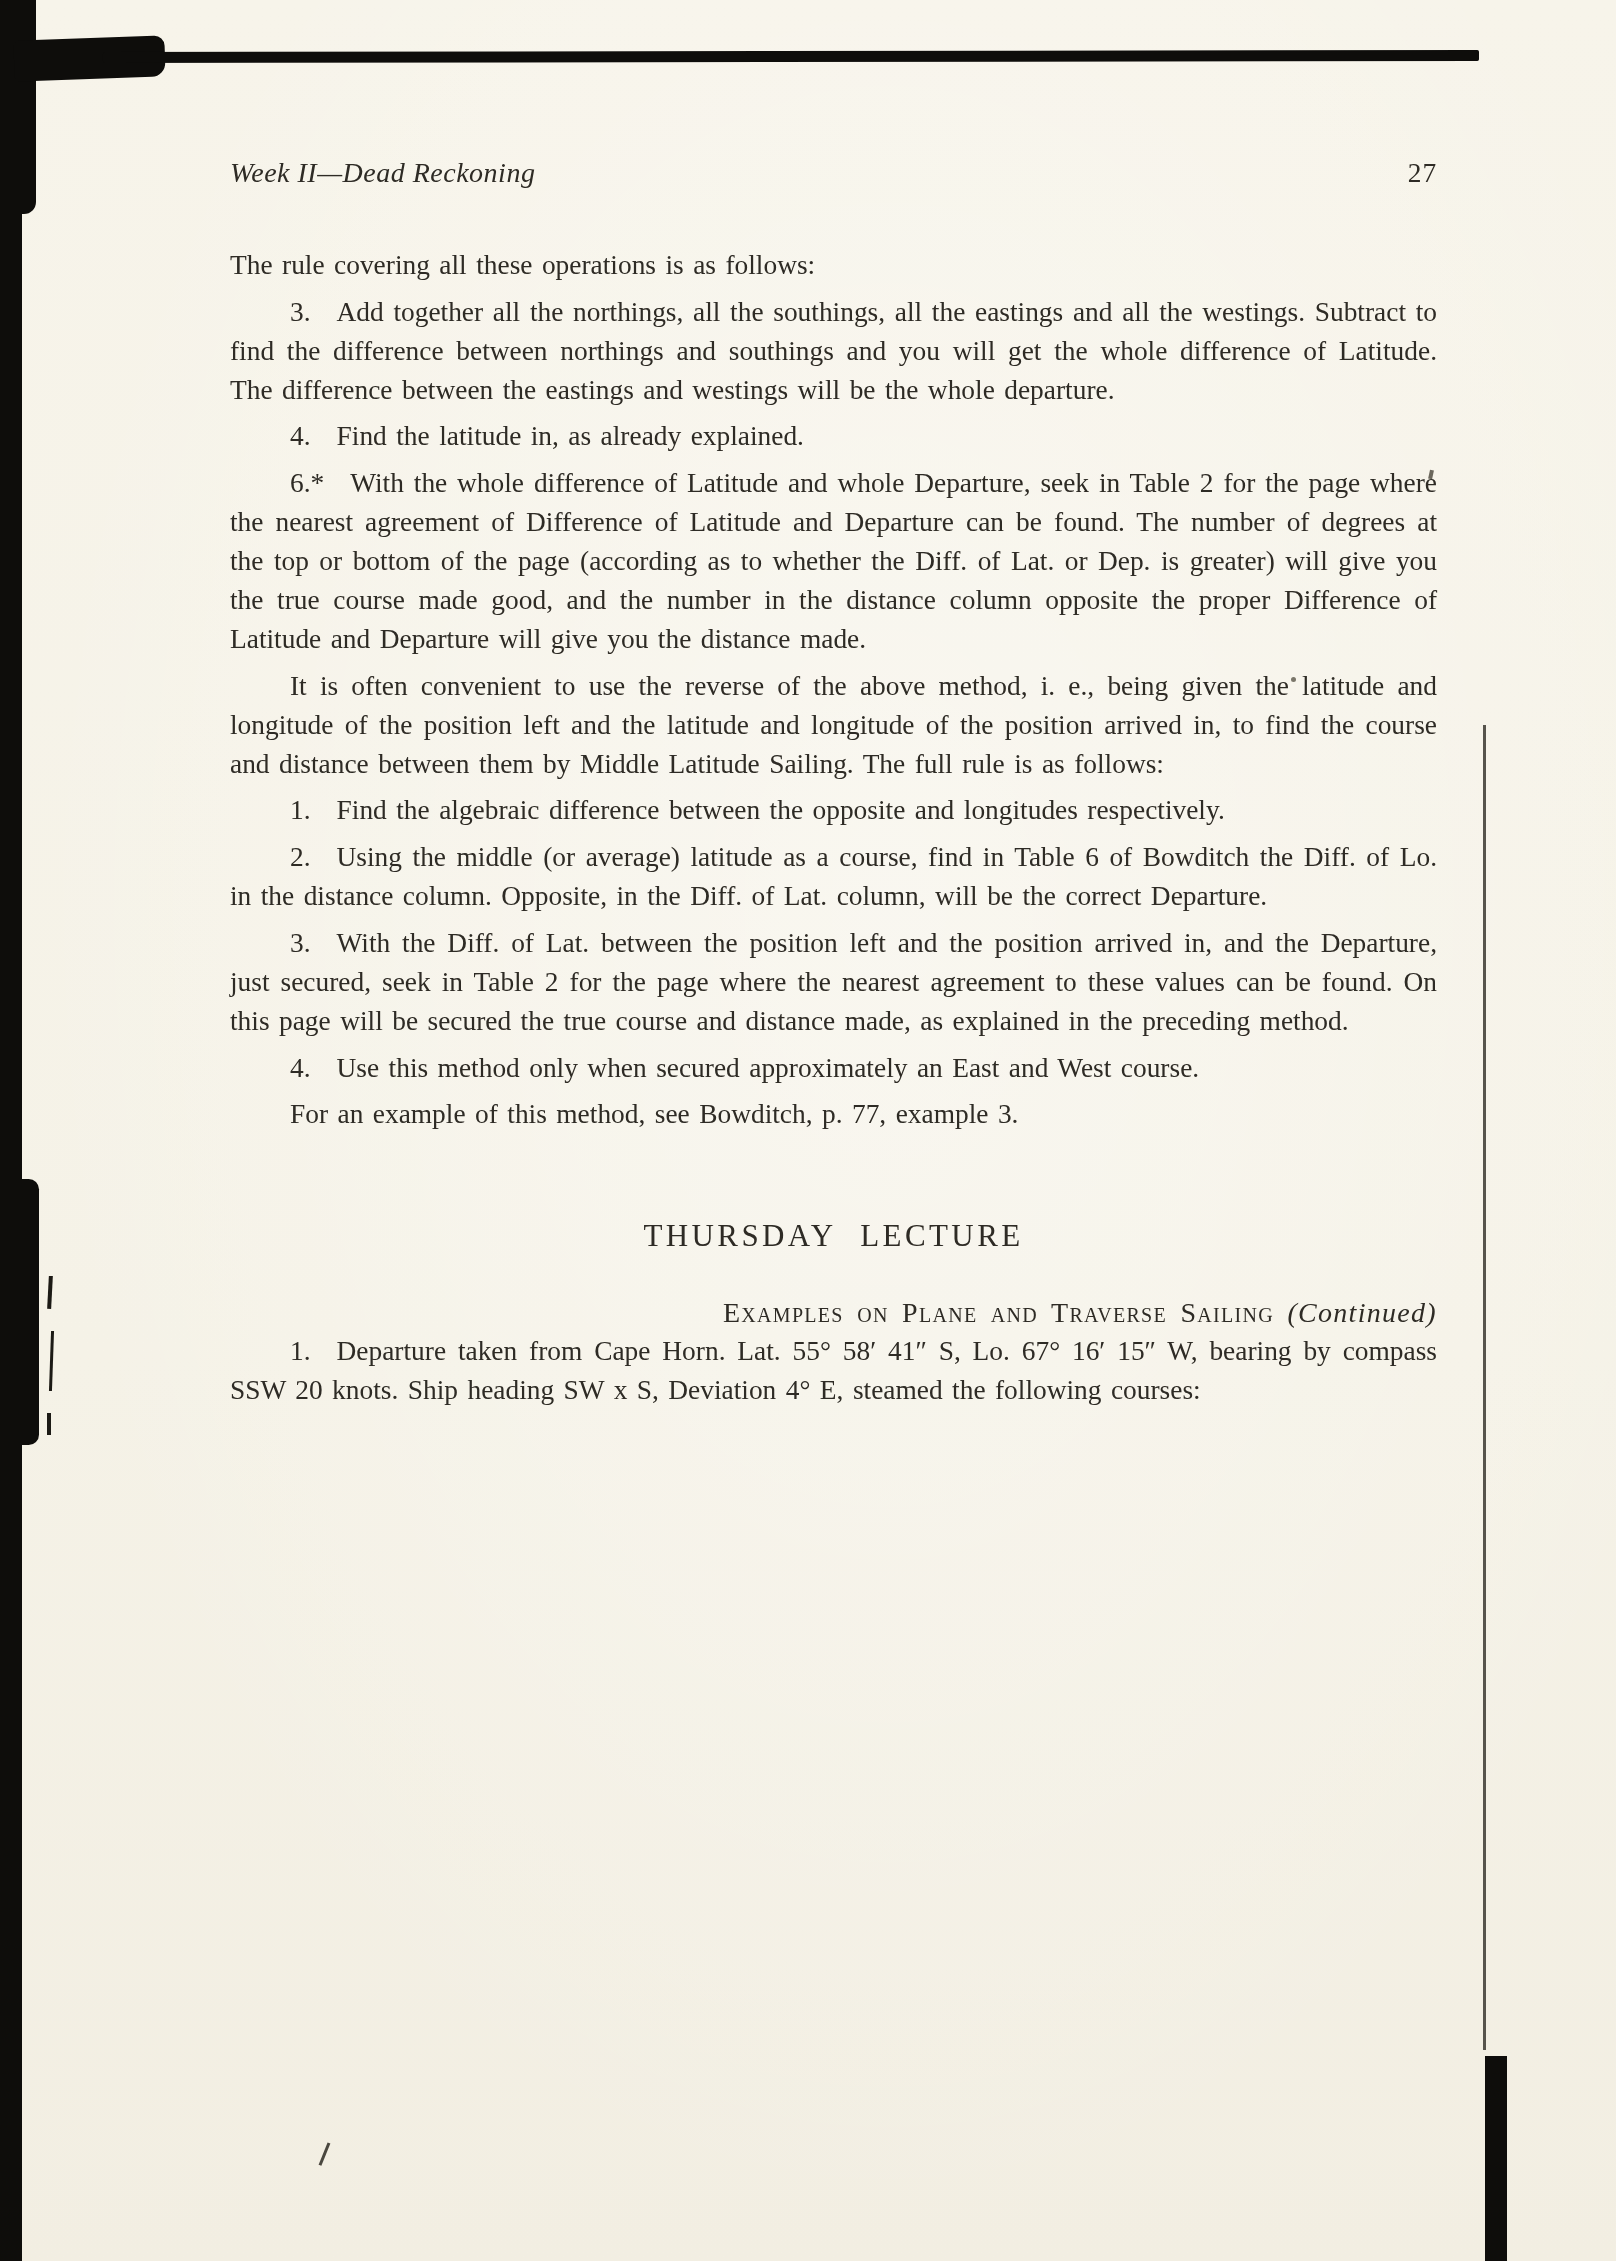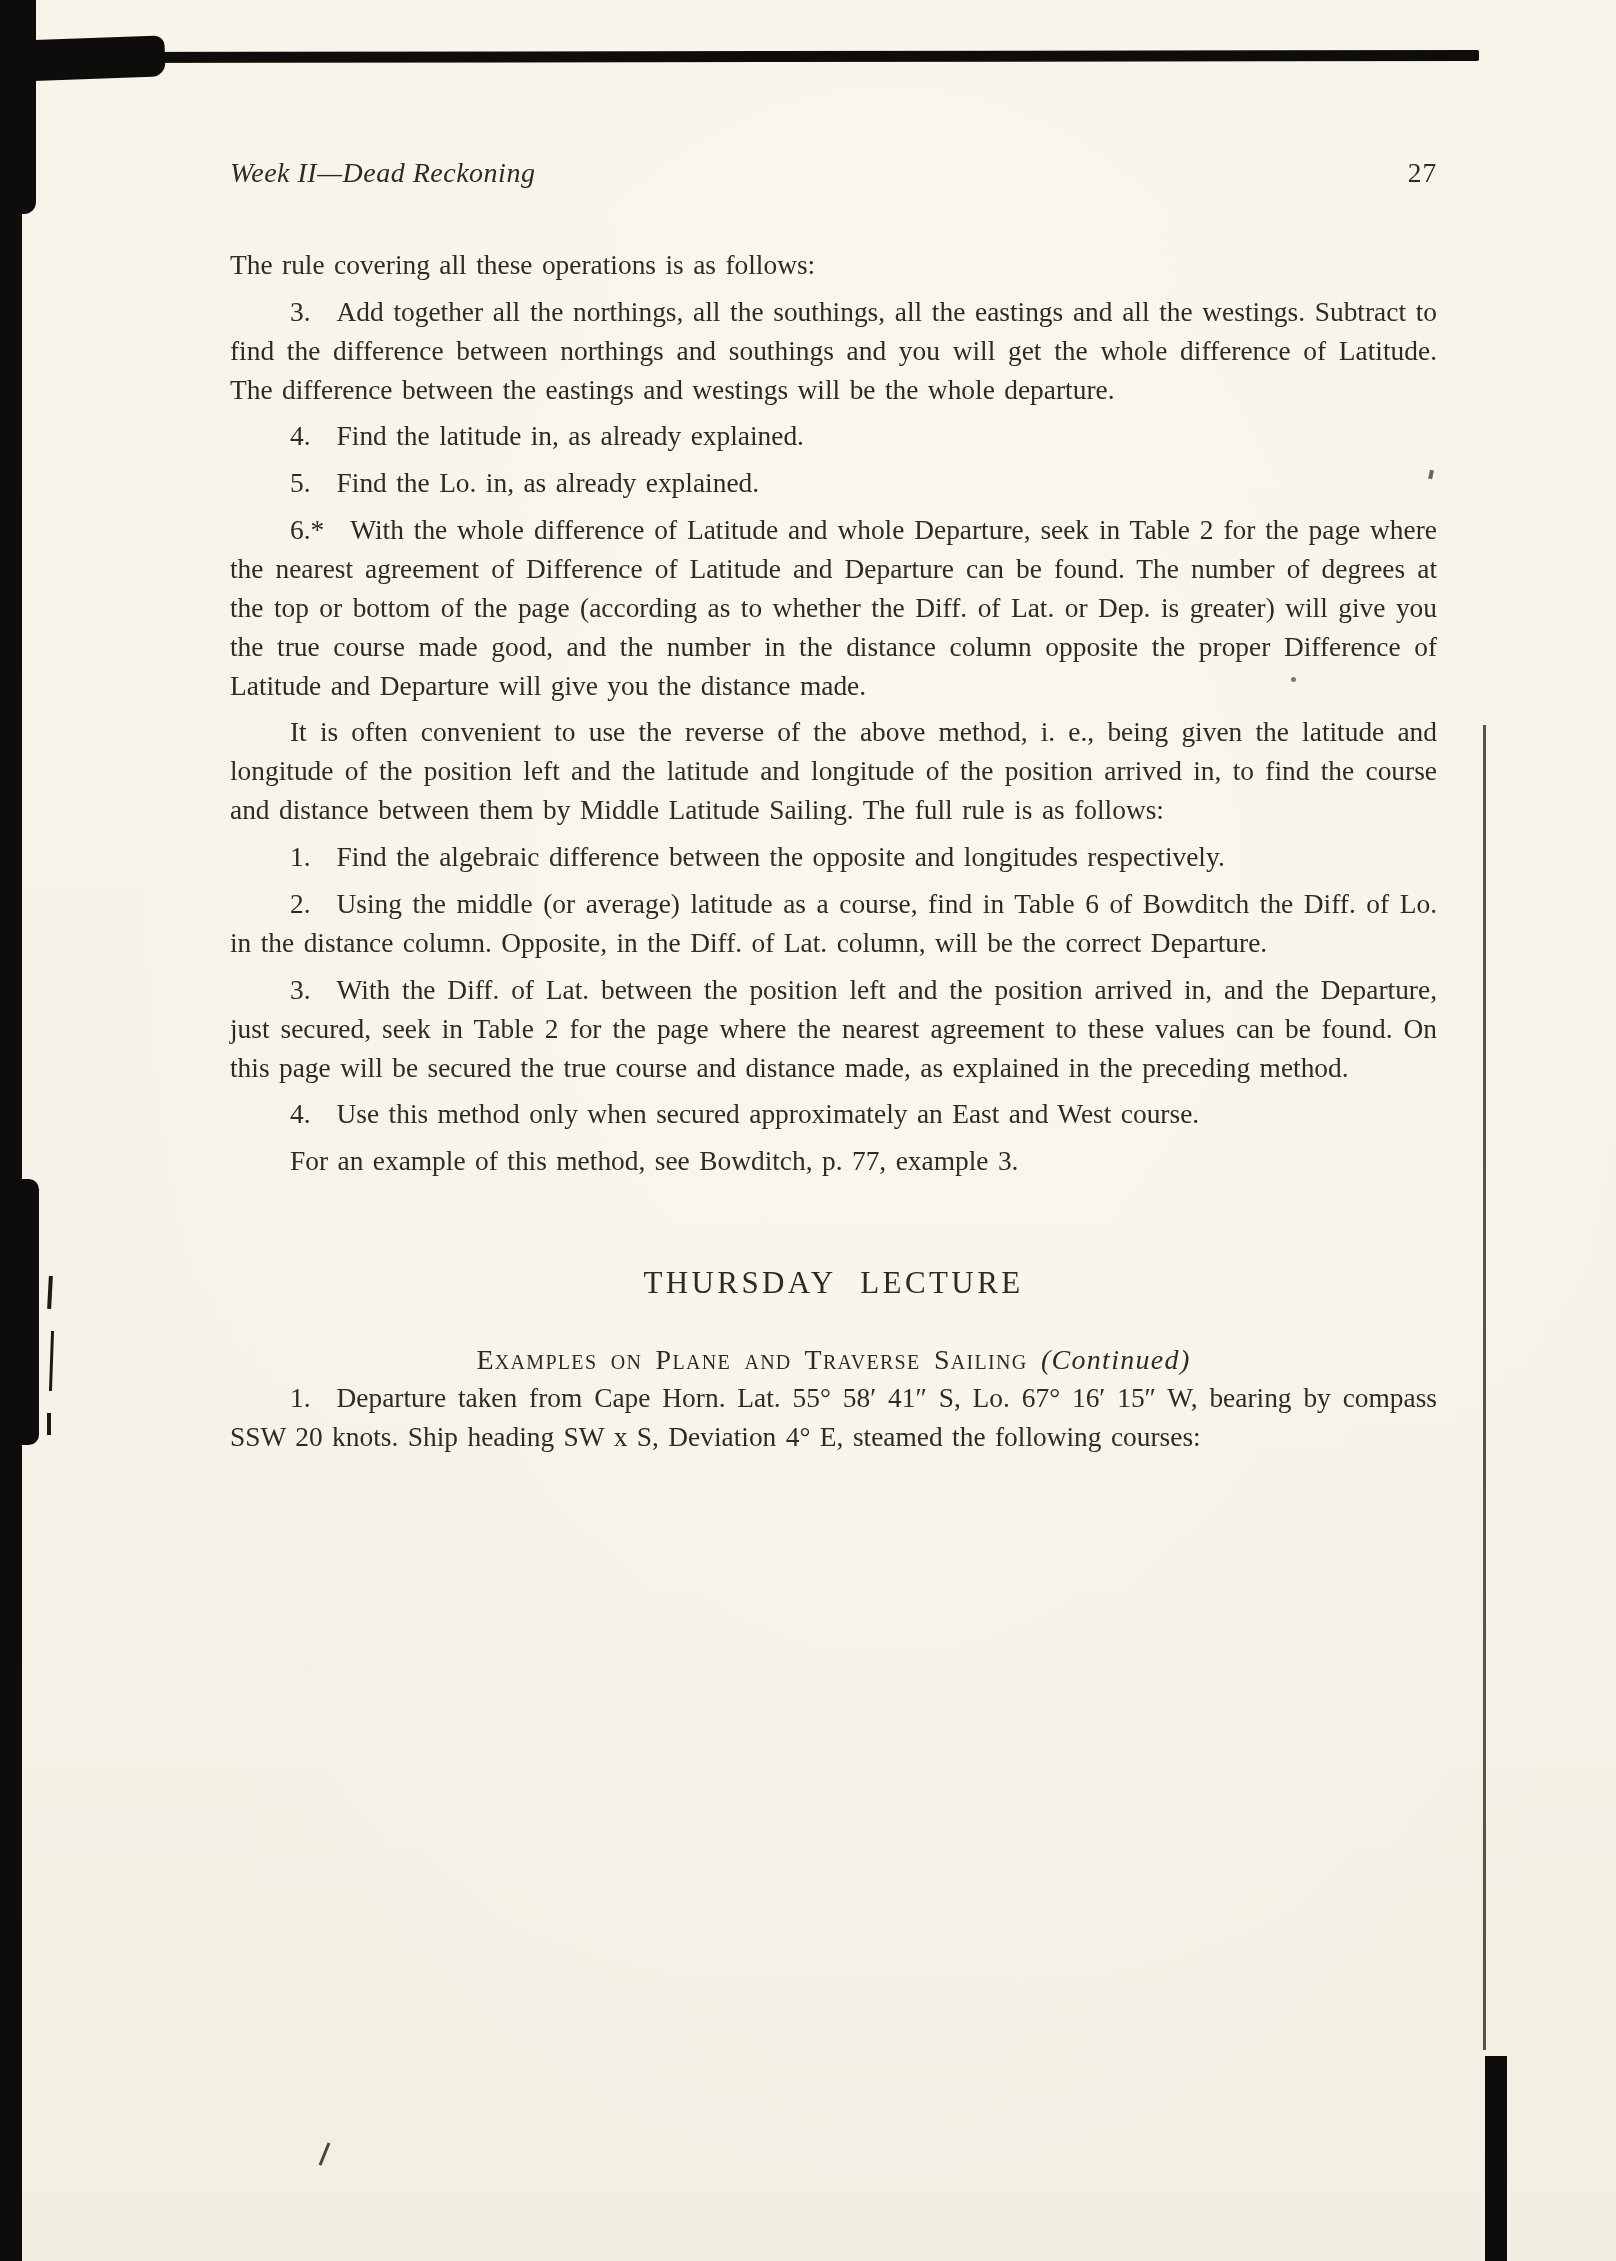--- a/index.html
+++ b/index.html
@@ -62,21 +62,21 @@
     .lecture-heading {
       margin: 82px 0 0 0;
       text-align: center;
       font-size: 31px;
       font-weight: normal;
       letter-spacing: 3.4px;
       word-spacing: 13.7px;
     }
     .lecture-sub {
       margin: 38px 0 0 0;
-      text-align: center;
+      text-align: right;
       font-size: 28px;
       font-weight: normal;
       font-variant: small-caps;
       letter-spacing: 1.3px;
       word-spacing: 5.1px;
     }
     .sub-suffix {
       font-style: italic;
       font-variant: normal;
     }
@@ -134,21 +134,20 @@
   </div>
 
   <p class="para">The rule covering all these operations is as follows:</p>
 
 
 
   <p class="para item"><span class="num">3.</span><span>Add together all the northings, all the southings, all the eastings and all the westings. Subtract to find the difference between northings and southings and you will get the whole difference of Latitude. The difference between the eastings and westings will be the whole departure.</span></p>
 
   <p class="para item"><span class="num">4.</span><span>Find the latitude in, as already explained.</span></p>
 
-  <p class="para item"><span class="num">5.</span><span>Find the Lo. in, as already explained.</span></p>
 
   <p class="para item"><span class="num">6.*</span><span>With the whole difference of Latitude and whole Departure, seek in Table 2 for the page where the nearest agreement of Difference of Latitude and Departure can be found. The number of degrees at the top or bottom of the page (according as to whether the Diff. of Lat. or Dep. is greater) will give you the true course made good, and the number in the distance column opposite the proper Difference of Latitude and Departure will give you the distance made.</span></p>
 
   <p class="para item gap-top">It is often convenient to use the reverse of the above method, i. e., being given the latitude and longitude of the position left and the latitude and longitude of the position arrived in, to find the course and distance between them by Middle Latitude Sailing.  The full rule is as follows:</p>
 
   <p class="para item"><span class="num">1.</span><span>Find the algebraic difference between the opposite and longitudes respectively.</span></p>
 
   <p class="para item"><span class="num">2.</span><span>Using the middle (or average) latitude as a course, find in Table 6 of Bowditch the Diff. of Lo. in the distance column. Opposite, in the Diff. of Lat. column, will be the correct Departure.</span></p>
 
   <p class="para item"><span class="num">3.</span><span>With the Diff. of Lat. between the position left and the position arrived in, and the Departure, just secured, seek in Table 2 for the page where the nearest agreement to these values can be found. On this page will be secured the true course and distance made, as explained in the preceding method.</span></p>

